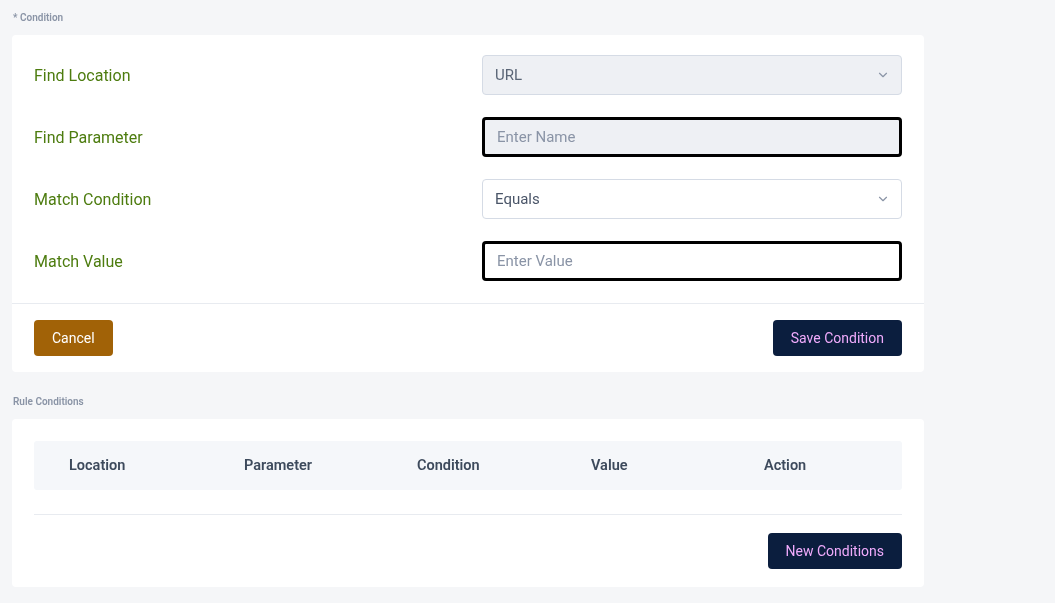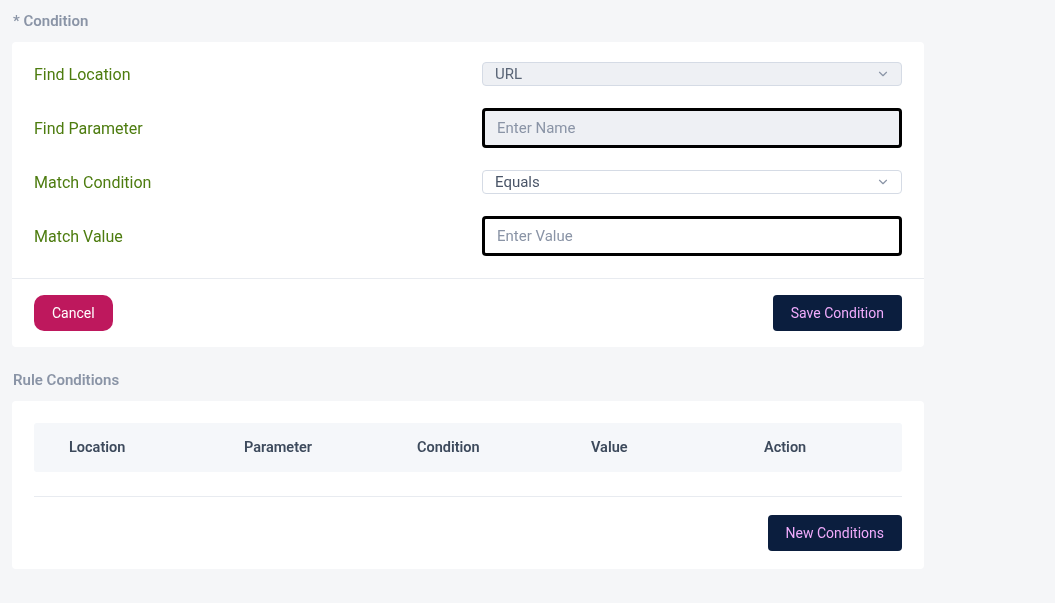--- a/index.html
+++ b/index.html
@@ -11,21 +11,21 @@
       font-family: -apple-system, BlinkMacSystemFont, "Segoe UI", Roboto, "Helvetica Neue", Arial, sans-serif;
       background-color: #f5f6f8;
       color: #4a5568;
       padding: 12px;
       width: 1055px;
       font-size: 14px;
     }
     .section-label {
       color: #8a94a6;
       font-weight: 600;
-      font-size: 15px;
+      font-size: 10px;
       margin-bottom: 12px;
       margin-left: 1px;
     }
     .panel {
       background-color: #ffffff;
       border-radius: 4px;
       margin-bottom: 24px;
       width: 912px;
     }
     .form-body {
@@ -44,21 +44,21 @@
       flex: 0 0 448px;
       color: #4d7c0f;
       font-size: 16px;
     }
     .form-control-wrap {
       flex: 1;
       position: relative;
     }
     .select-control {
       width: 100%;
-      height: 24px;
+      height: 40px;
       border: 1px solid #d5dbe5;
       border-radius: 4px;
       padding: 0 36px 0 12px;
       font-size: 15px;
       color: #4a5568;
       background-color: #fff;
       display: flex;
       align-items: center;
       cursor: pointer;
     }
@@ -105,23 +105,22 @@
       border: none;
       border-radius: 4px;
       padding: 0 18px;
       height: 36px;
       font-size: 14px;
       cursor: pointer;
       font-family: inherit;
       line-height: 36px;
     }
     .btn-secondary {
-      background-color: #be185d;
+      background-color: #a16207;
       color: #ffffff;
-      border-radius: 10px;
     }
     .btn-primary {
       background-color: #0b1e3e;
       color: #f0abfc;
     }
     .table-panel {
       background-color: #ffffff;
       border-radius: 4px;
       width: 912px;
       padding: 22px 22px 18px 22px;

